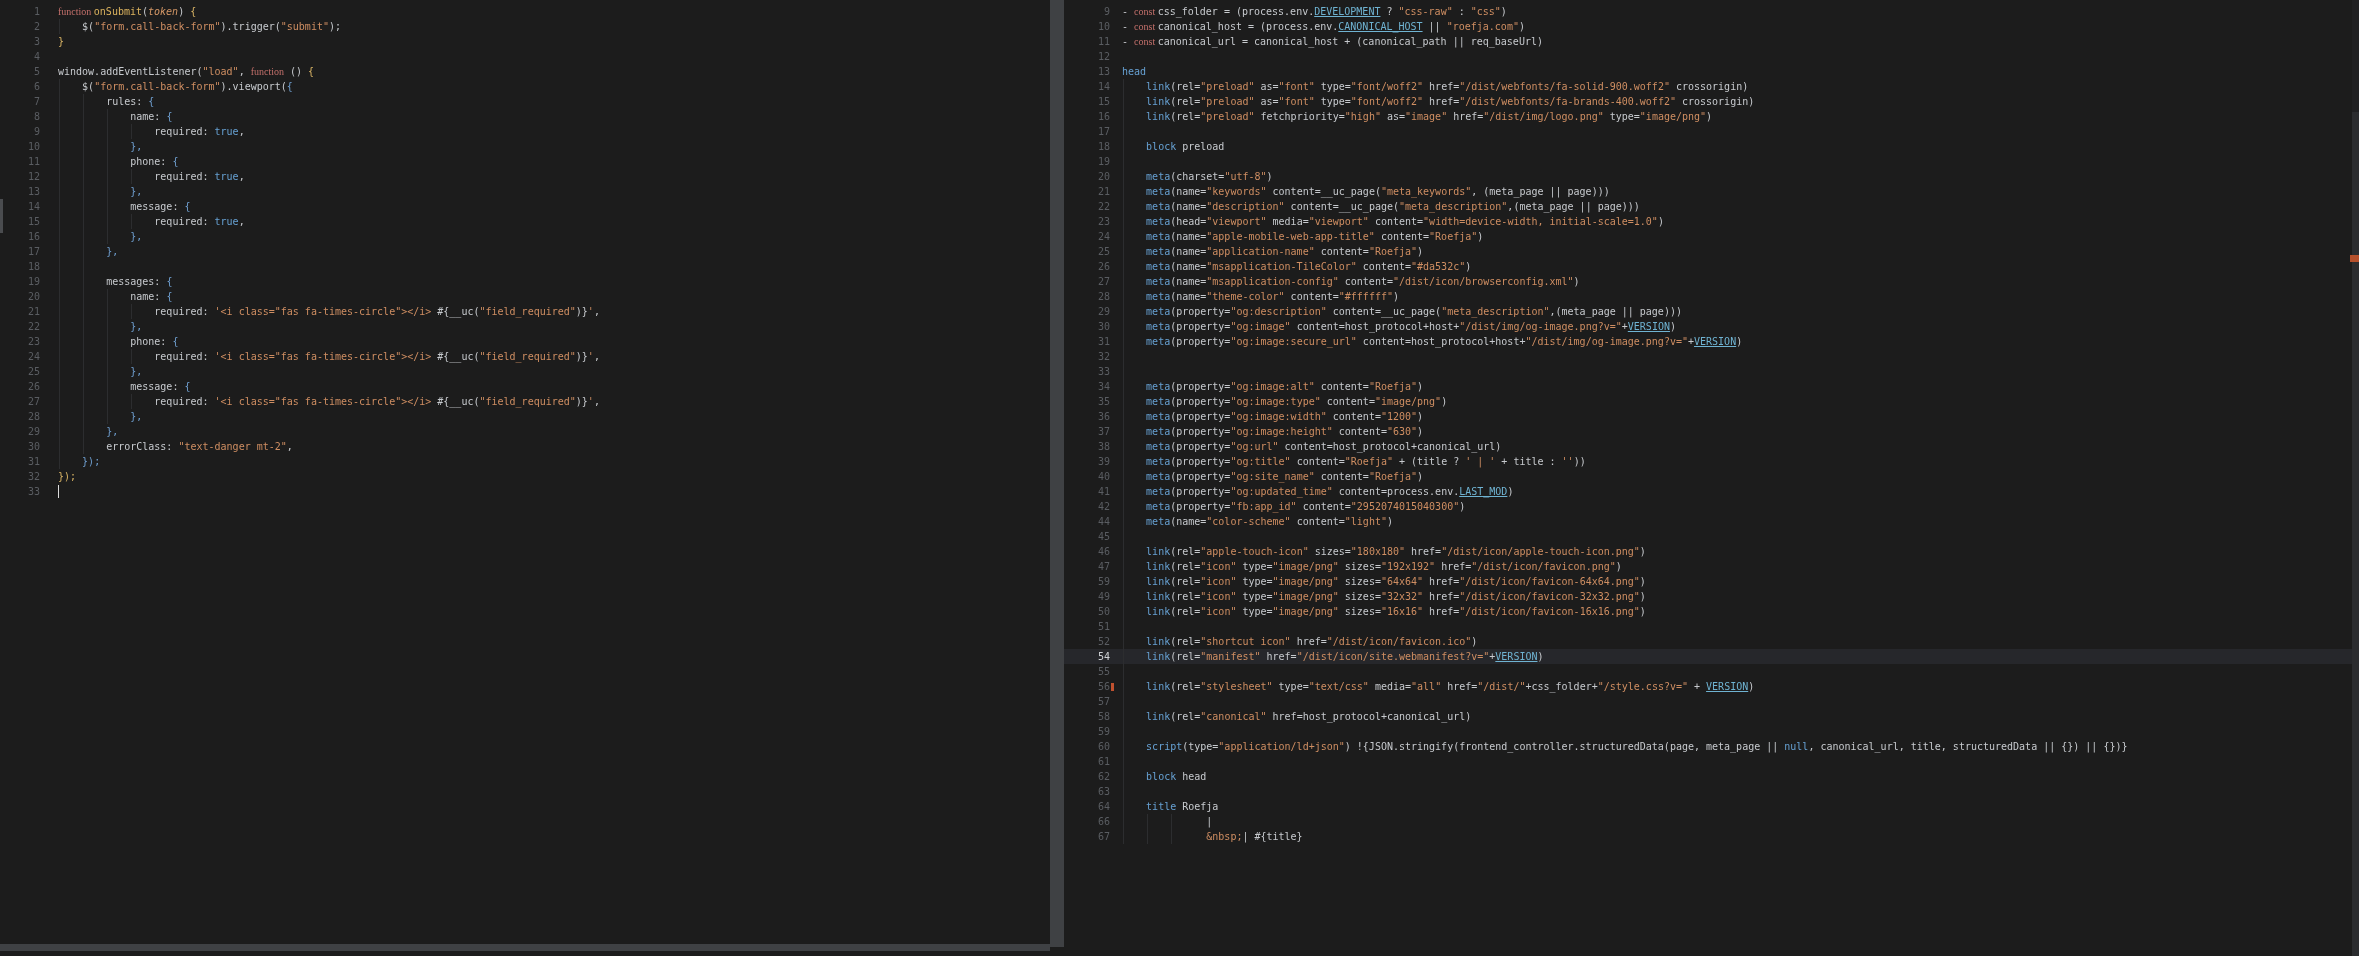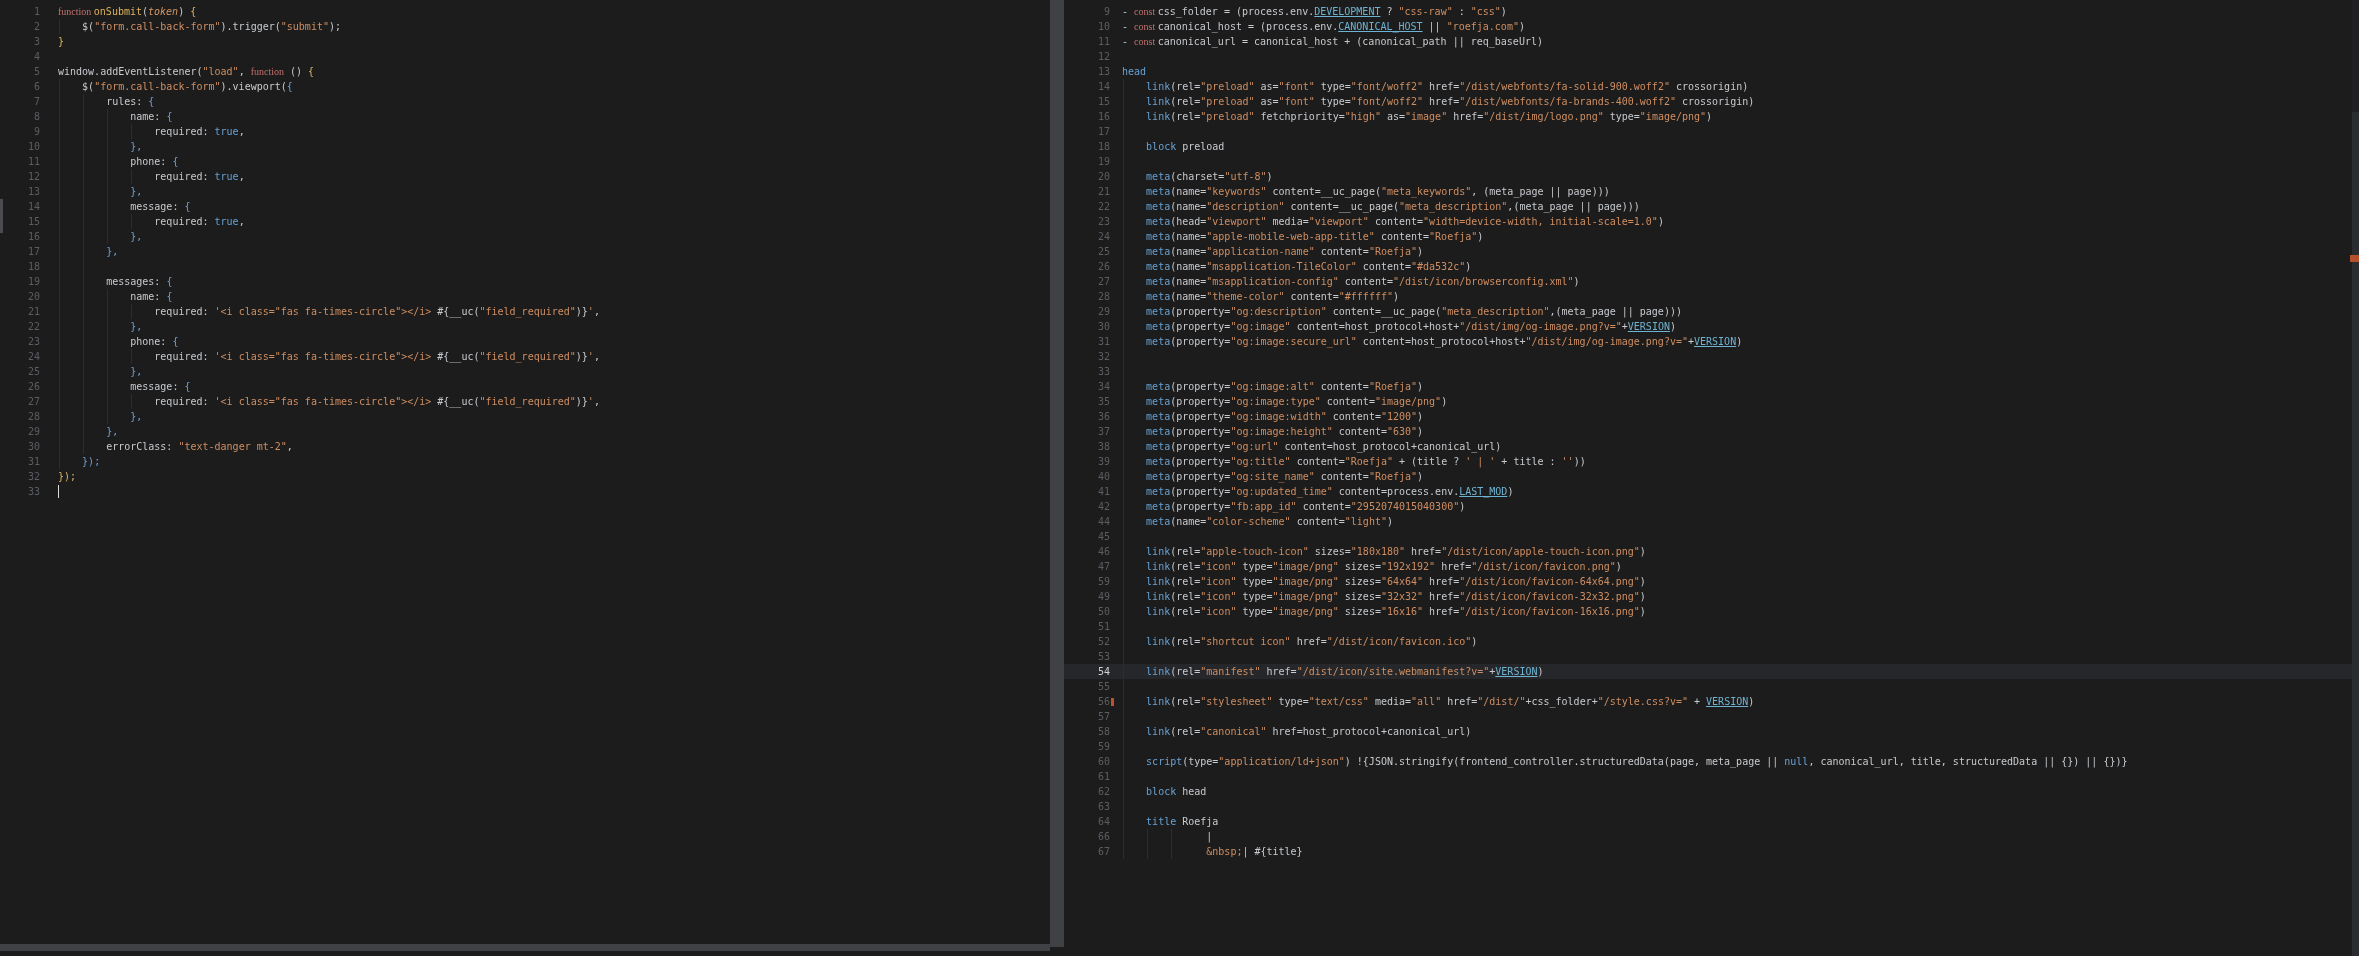--- a/index.html
+++ b/index.html
@@ -352,24 +352,20 @@
           <span class="txt"><i class="guide" style="left: 0.5px;"></i><span class="t-d">    </span><span class="t-kw">link</span><span class="t-d">(rel=</span><span class="t-s">"icon"</span><span class="t-d"> type=</span><span class="t-s">"image/png"</span><span class="t-d"> sizes=</span><span class="t-s">"16x16"</span><span class="t-d"> href=</span><span class="t-s">"/dist/icon/favicon-16x16.png"</span><span class="t-d">)</span></span>
         </div>
         <div class="row">
           <span class="num">51</span>
           <span class="txt"><i class="guide" style="left: 0.5px;"></i></span>
         </div>
         <div class="row">
           <span class="num">52</span>
           <span class="txt"><i class="guide" style="left: 0.5px;"></i><span class="t-d">    </span><span class="t-kw">link</span><span class="t-d">(rel=</span><span class="t-s">"shortcut icon"</span><span class="t-d"> href=</span><span class="t-s">"/dist/icon/favicon.ico"</span><span class="t-d">)</span></span>
         </div>
-        <div class="row">
-          <span class="num">53</span>
-          <span class="txt"><i class="guide" style="left: 0.5px;"></i></span>
-        </div>
         <div class="row hl">
           <span class="num">54</span>
           <span class="txt"><i class="guide" style="left: 0.5px;"></i><span class="t-d">    </span><span class="t-kw">link</span><span class="t-d">(rel=</span><span class="t-s">"manifest"</span><span class="t-d"> href=</span><span class="t-s">"/dist/icon/site.webmanifest?v="</span><span class="t-d">+</span><span class="t-cy">VERSION</span><span class="t-d">)</span></span>
         </div>
         <div class="row">
           <span class="num">55</span>
           <span class="txt"><i class="guide" style="left: 0.5px;"></i></span>
         </div>
         <div class="row">
           <span class="num">56</span>

